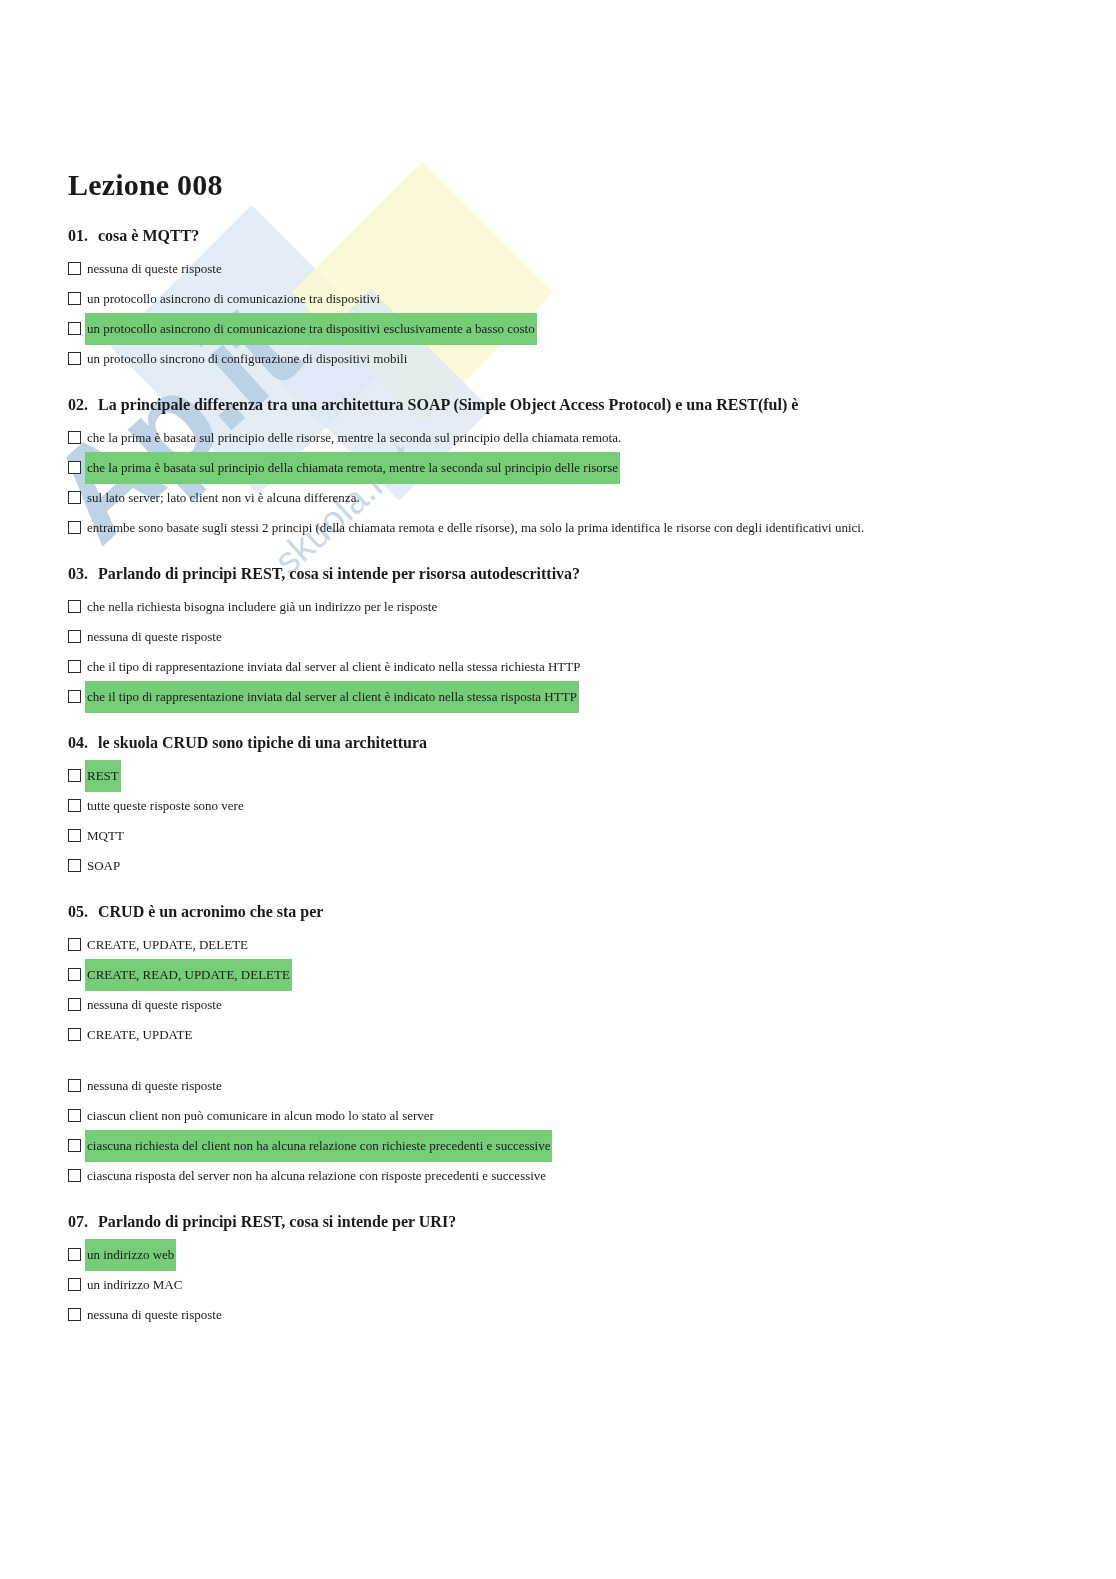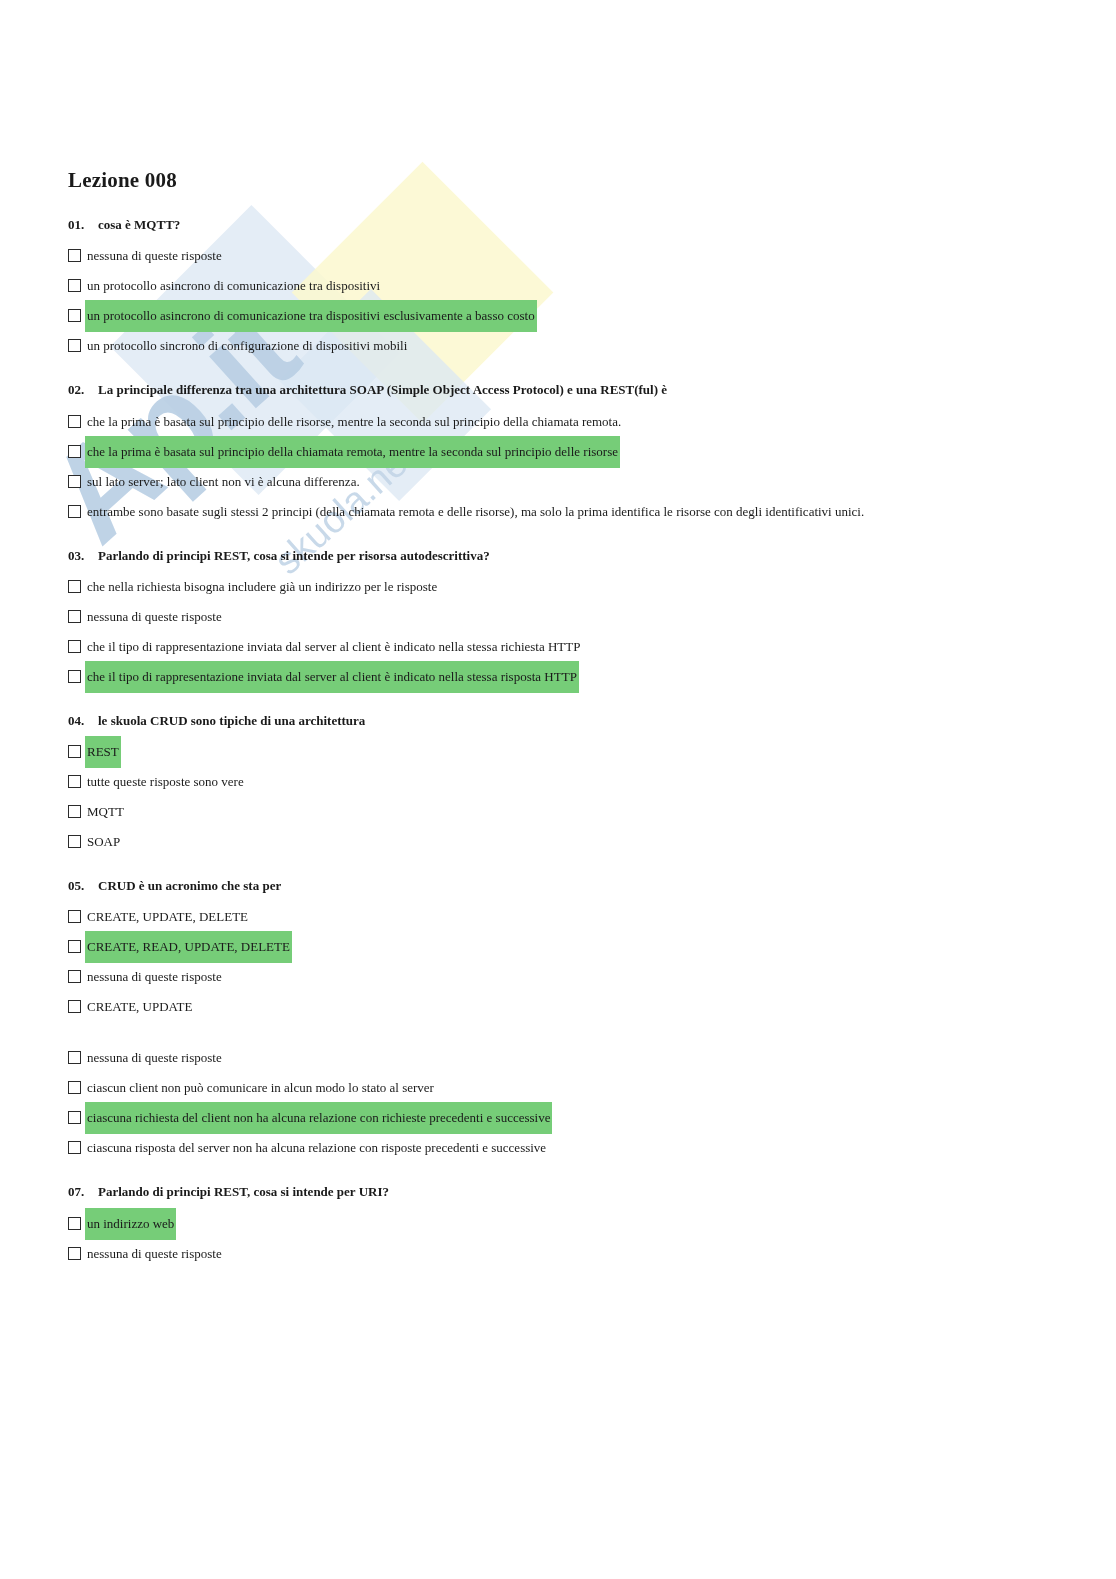--- a/index.html
+++ b/index.html
@@ -69,29 +69,29 @@
     font-weight: normal;
   }
 
   
   #page {
     position: relative;
     z-index: 2;
     padding: 170px 60px 0 68px;
   }
   #doc-title {
-    font-size: 21px;
+    font-size: 30px;
     font-weight: bold;
     letter-spacing: .2px;
     margin: 0 0 26px 0;
     line-height: 1;
   }
   .question-block { margin-bottom: 21px; }
   .question-title {
-    font-size: 13px;
+    font-size: 16px;
     font-weight: bold;
     margin: 0 0 8px 0;
     line-height: 1.25;
     display: flex;
     align-items: baseline;
   }
   .q-num { display: inline-block; min-width: 30px; }
   .q-text { display: inline-block; text-align: center; }
 
   .option-row {
@@ -267,17 +267,21 @@
         <div class="question-title">
           <span class="q-num">07.</span>
           <span class="q-text">Parlando di principi REST, cosa si intende per URI?</span>
         </div>
         <div class="option-row highlight">
           <span class="checkbox"></span>
           <span class="option-text">un indirizzo web</span>
         </div>
         <div class="option-row">
           <span class="checkbox"></span>
+          <span class="option-text">un indirizzo MAC</span>
+        </div>
+        <div class="option-row">
+          <span class="checkbox"></span>
           <span class="option-text">nessuna di queste risposte</span>
         </div>
       </div>
     </div>
 </div>
 
 </body></html>

